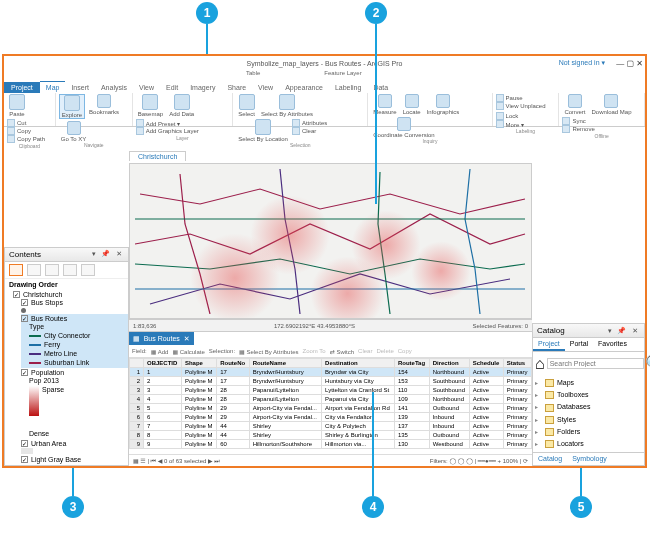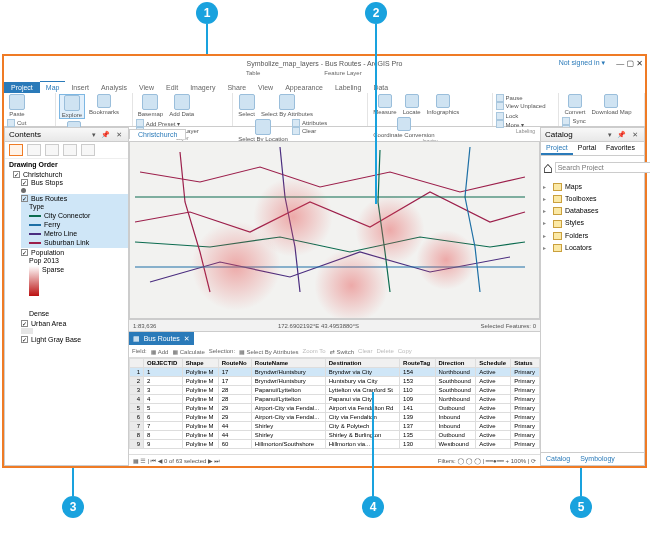--- a/index.html
+++ b/index.html
@@ -18,21 +18,21 @@
 .ribbon-group { border-right: 1px solid #e4e4e4; padding: 1px 3px; display: flex; flex-direction: column; justify-content: space-between; }
 .ribbon-group .grp-label { text-align: center; color: #888; font-size: 5px; }
 .ribbon-group .grp-body { display: flex; gap: 2px; align-items: flex-start; flex-wrap: wrap; }
 .rbtn { display: flex; flex-direction: column; align-items: center; gap: 1px; padding: 0 2px; cursor: pointer; }
 .rbtn .ico { width: 14px; height: 14px; background: #cfe3f2; border: 1px solid #9abedb; border-radius: 2px; }
 .rbtn .ico.big { width: 16px; height: 16px; }
 .rbtn.sel { background: #e1effb; border: 1px solid #7db7e3; }
 .small-stack { display: flex; flex-direction: column; gap: 0; }
 .small-stack span { display: flex; align-items: center; gap: 2px; }
 .small-stack .sico { width: 8px; height: 8px; background: #d8e8f4; border: 1px solid #a9c7de; }
-.workarea { flex: 1; display: flex; min-height: 0; }
+.workarea { flex: 1; display: flex; min-height: 0; align-items: flex-end; }
 .pane { border: 1px solid #ccc; display: flex; flex-direction: column; background: #fff; }
 .pane-header { height: 14px; background: linear-gradient(#f8f8f8,#e8e8e8); font-size: 8px; padding: 1px 4px; display: flex; justify-content: space-between; align-items: center; border-bottom: 1px solid #ccc; }
 .pane-header .controls { font-size: 7px; color: #555; letter-spacing: 2px; }
 .contents-pane { width: 125px; }
 .search-row { display: flex; align-items: center; padding: 2px; gap: 2px; }
 .search-row input { flex: 1; font-size: 7px; padding: 1px 2px; border: 1px solid #ccc; }
 .toc-btns { display: flex; gap: 4px; padding: 2px 4px; border-bottom: 1px solid #eee; }
 .toc-btns .tbtn { width: 14px; height: 12px; border: 1px solid #ccc; background: #f7f7f7; }
 .toc-btns .tbtn.active { border-color: #ef7b25; background: #fff3e8; }
 .drawing-order { font-size: 7px; font-weight: bold; padding: 2px 4px; }
@@ -54,21 +54,21 @@
 .table-pane { height: 135px; border-top: 1px solid #ccc; display: flex; flex-direction: column; }
 .table-tab { height: 13px; background: #2a7ab9; color: #fff; font-size: 7px; display: flex; align-items: center; padding: 0 4px; width: fit-content; gap: 4px; }
 .table-toolbar { height: 13px; font-size: 6px; display: flex; align-items: center; gap: 4px; padding: 0 3px; border-bottom: 1px solid #ddd; color: #666; }
 .table-toolbar span.disabled { color: #bbb; }
 .grid { flex: 1; overflow: auto; font-size: 6px; border-collapse: collapse; width: 100%; }
 .grid th, .grid td { border: 1px solid #ddd; padding: 1px 3px; text-align: left; white-space: nowrap; }
 .grid th { background: #f0f0f0; position: sticky; top: 0; }
 .grid tr td:first-child { background: #eaeaea; text-align: right; width: 14px; }
 .grid tr.sel td { background: #cfe6f7; }
 .table-footer { height: 12px; font-size: 6px; display: flex; align-items: center; justify-content: space-between; padding: 0 4px; border-top: 1px solid #ddd; color: #555; }
-.catalog-pane { width: 105px; }
+.catalog-pane { width: 113px; }
 .catalog-tabs { display: flex; font-size: 7px; border-bottom: 1px solid #ccc; }
 .catalog-tabs div { padding: 2px 5px; cursor: pointer; }
 .catalog-tabs .active { border-bottom: 2px solid #2a7ab9; color: #2a7ab9; }
 .catalog-list { font-size: 7px; padding: 2px; }
 .catalog-list li { list-style: none; padding: 2px 0 2px 10px; position: relative; }
 .catalog-list li::before { content: "▸"; position: absolute; left: 0; color: #888; font-size: 6px; }
 .catalog-list .cico { display: inline-block; width: 9px; height: 8px; border: 1px solid #caa03d; background: #fbe9a6; margin-right: 3px; vertical-align: middle; }
 .catalog-footer { height: 13px; display: flex; font-size: 7px; color: #2a7ab9; border-top: 1px solid #ccc; }
 .catalog-footer div { padding: 2px 5px; }
 .callout { position: absolute; width: 22px; height: 22px; background: #19a2de; color: #fff; border-radius: 50%; display: flex; align-items: center; justify-content: center; font-size: 12px; font-weight: bold; z-index: 50; }

